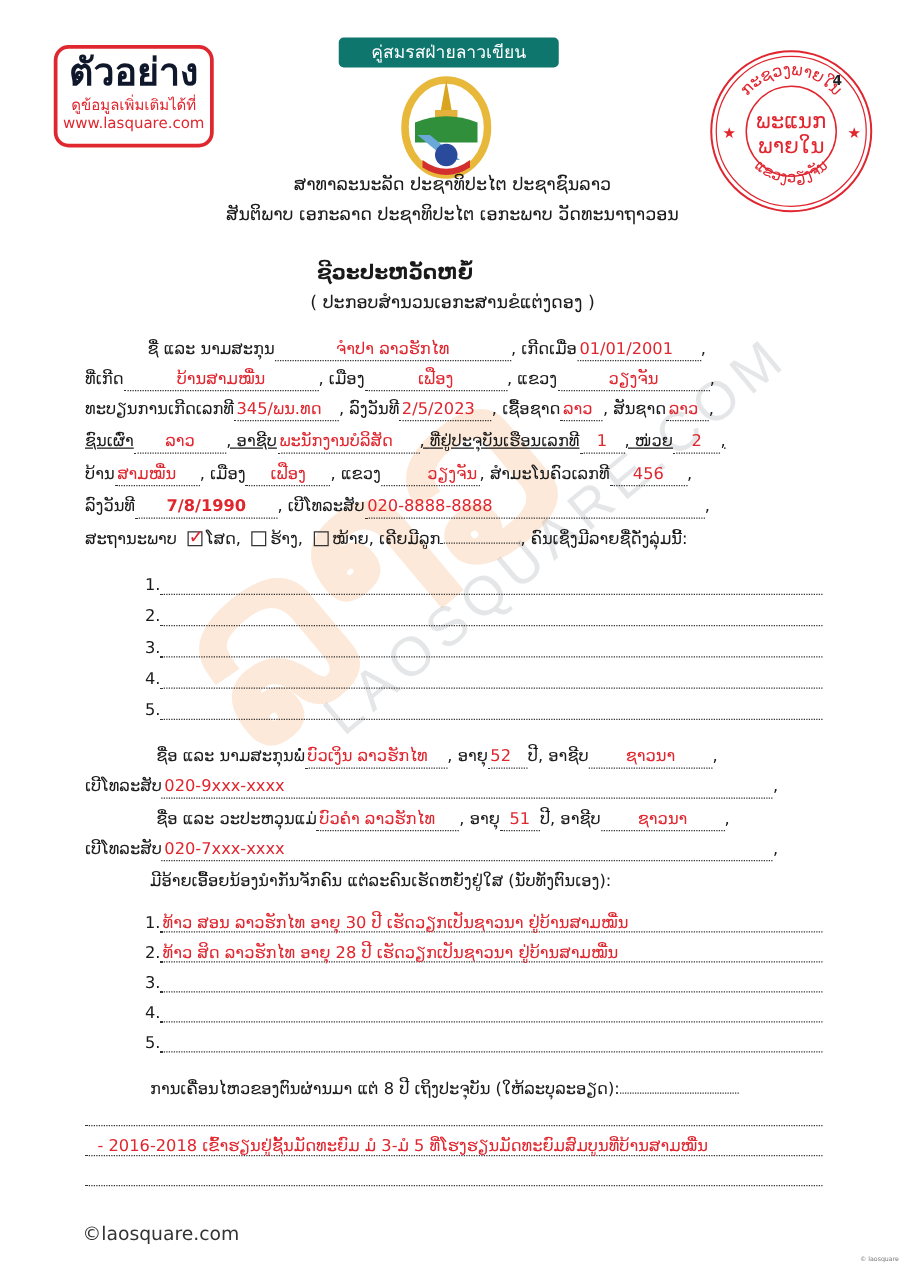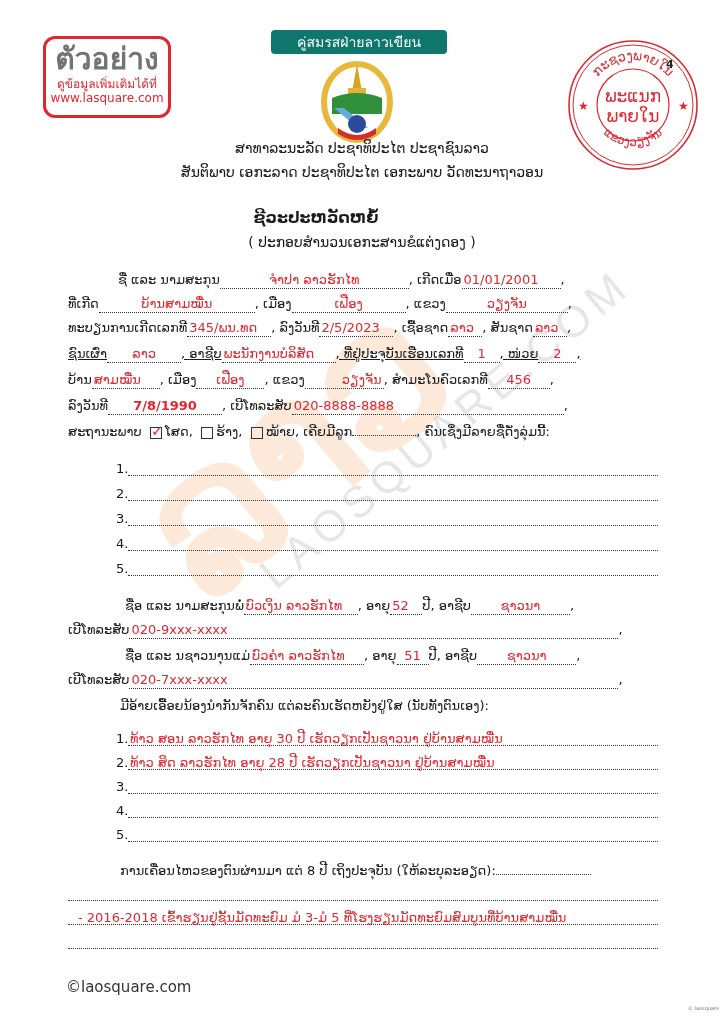--- a/index.html
+++ b/index.html
@@ -6,21 +6,21 @@
   body { width:724px; height:1024px; background:#ffffff; position:relative; overflow:hidden;
          font-family:"DejaVu Sans", "Liberation Sans", sans-serif; color:#1a1a1a; }
   
   .wm-big { position:absolute; left:95px; top:470px; font-family:"Liberation Sans", sans-serif; font-weight:bold;
             font-size:190px; color:#f6a055; opacity:0.22; transform:rotate(-40deg); transform-origin:left top; letter-spacing:-6px; }
   .wm-small { position:absolute; left:250px; top:560px; font-family:"Liberation Sans", sans-serif; font-size:44px;
               color:#9aa0a8; opacity:0.25; transform:rotate(-40deg); transform-origin:left top; letter-spacing:6px; }
   
   .sample { position:absolute; left:43px; top:36px; width:128px; height:82px; border:3px solid #e0262f; border-radius:12px;
             text-align:center; box-sizing:border-box; padding-top:2px; }
-  .sample .big { font-size:30px; font-weight:bold; color:#737373; line-height:36px; font-family:"Liberation Sans", sans-serif; }
+  .sample .big { font-size:30px; font-weight:bold; color:#0f172a; line-height:36px; font-family:"Liberation Sans", sans-serif; }
   .sample .s1 { font-size:12px; color:#e0262f; line-height:14px; }
   .sample .s2 { font-size:12px; color:#e0262f; line-height:14px; }
   
   .ribbon { position:absolute; left:271px; top:30px; width:176px; height:24px; background:#0f766e; color:#fff; border-radius:4px;
             font-size:14px; line-height:24px; text-align:center; }
   
   .emblem { position:absolute; left:320px; top:58px; width:74px; height:88px; }
   
   .stamp { position:absolute; left:566px; top:38px; width:134px; height:134px; }
   .hdr1 { position:absolute; left:0; width:724px; text-align:center; top:140px; font-size:14px; }
@@ -125,21 +125,21 @@
 <div class="numline" style="top:534px;"><span>4</span>.<span class="ul"></span></div>
 <div class="numline" style="top:559px;"><span>5</span>.<span class="ul"></span></div>
 
 <div class="line" style="top:596px; left:125px; width:533px;">
   <span>ຊື່ອ ແລະ ນາມສະກຸນພໍ່</span><span class="fill" style="width:110px;">ບົວເງິນ ລາວຮັກໄທ</span>, <span>ອາຍຸ</span><span class="fill" style="width:28px; text-align:left;">52</span><span>ປີ, ອາຊີບ</span><span class="fill" style="width:95px; text-align:center;">ຊາວນາ</span>,
 </div>
 <div class="line" style="top:620px;">
   <span>ເບີໂທລະສັບ</span><span class="fill" style="width:485px;">020-9xxx-xxxx</span>,
 </div>
 <div class="line" style="top:646px; left:125px; width:533px;">
-  <span>ຊື່ອ ແລະ ນຊາວນາຸນແມ່</span><span class="fill" style="width:110px;">ບົວຄຳ ລາວຮັກໄທ</span>, <span>ອາຍຸ</span><span class="fill" style="width:28px; text-align:center;">51</span><span>ປີ, ອາຊີບ</span><span class="fill" style="width:95px; text-align:center;">ຊາວນາ</span>,
+  <span>ຊື່ອ ແລະ ວະປະຫວຸນແມ່</span><span class="fill" style="width:110px;">ບົວຄຳ ລາວຮັກໄທ</span>, <span>ອາຍຸ</span><span class="fill" style="width:28px; text-align:center;">51</span><span>ປີ, ອາຊີບ</span><span class="fill" style="width:95px; text-align:center;">ຊາວນາ</span>,
 </div>
 <div class="line" style="top:670px;">
   <span>ເບີໂທລະສັບ</span><span class="fill" style="width:485px;">020-7xxx-xxxx</span>,
 </div>
 
 <div class="line" style="top:696px; left:120px;">ມີອ້າຍເອື້ອຍນ້ອງນຳກັນຈັກຄົນ ແຕ່ລະຄົນເຮັດຫຍັງຢູ່ໃສ (ນັບທັງຕົນເອງ):</div>
 <div class="numline" style="top:729px;"><span>1</span>.<span class="ul"></span><span class="t">ທ້າວ ສອນ ລາວຮັກໄທ ອາຍຸ 30 ປີ ເຮັດວຽກເປັນຊາວນາ ຢູ່ບ້ານສາມໝື່ນ</span></div>
 <div class="numline" style="top:753px;"><span>2</span>.<span class="ul"></span><span class="t">ທ້າວ ສິດ ລາວຮັກໄທ ອາຍຸ 28 ປີ ເຮັດວຽກເປັນຊາວນາ ຢູ່ບ້ານສາມໝື່ນ</span></div>
 <div class="numline" style="top:777px;"><span>3</span>.<span class="ul"></span></div>
 <div class="numline" style="top:801px;"><span>4</span>.<span class="ul"></span><span class="t"></span></div>

